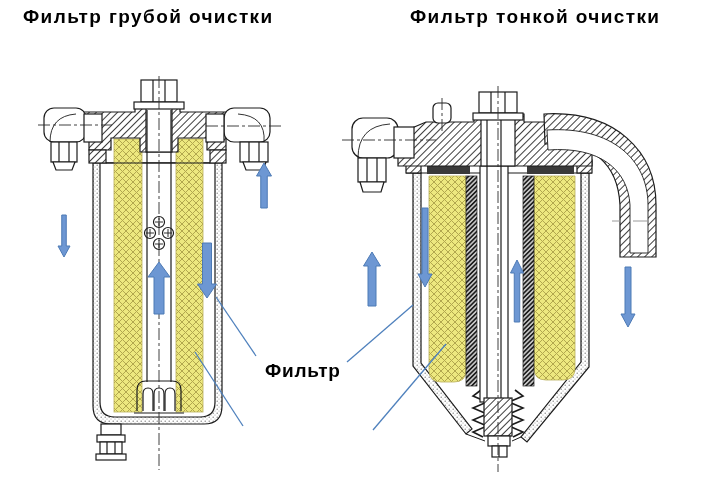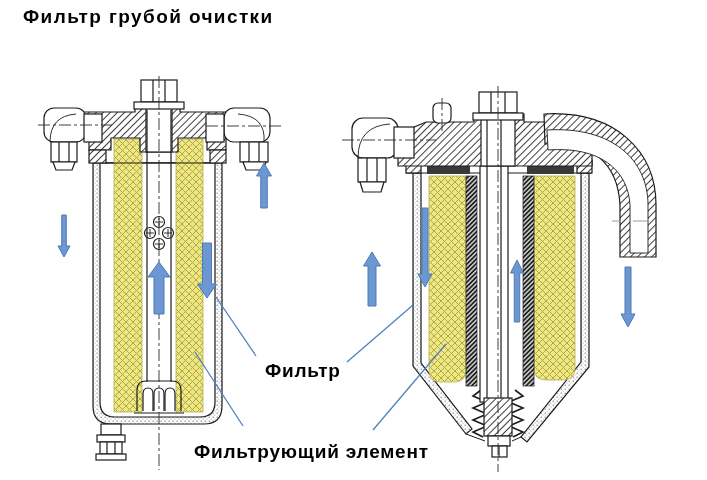--- a/index.html
+++ b/index.html
@@ -206,15 +206,15 @@
       </g>
     <g id="arrows-fine">
         <polygon points="368,306 368,266 363.5,266 372,252 380.5,266 376,266 376,306" fill="#6d97d3" stroke="#4d7ab5" stroke-width="1"></polygon>
         <polygon points="422,208 422,274 418,274 425,287 432,274 428,274 428,208" fill="#6d97d3" stroke="#4d7ab5" stroke-width="1"></polygon>
         <polygon points="514.25,322 514.25,273 510.5,273 517,260 523.5,273 519.75,273 519.75,322" fill="#6d97d3" stroke="#4d7ab5" stroke-width="1"></polygon>
         <polygon points="625,267 625,314 621,314 628,327 635,314 631,314 631,267" fill="#6d97d3" stroke="#4d7ab5" stroke-width="1"></polygon>
       </g>
   </svg>
 
   <div class="diagram-label" id="title-coarse">Фильтр грубой очистки</div>
+  <div class="diagram-label" id="title-fine">Фильтр тонкой очистки</div>
   <div class="diagram-label" id="label-korpus">Фильтр</div>
-  <div class="diagram-label" id="label-element">Фильтрующий элемент</div>
 </div>
 
 </body></html>

